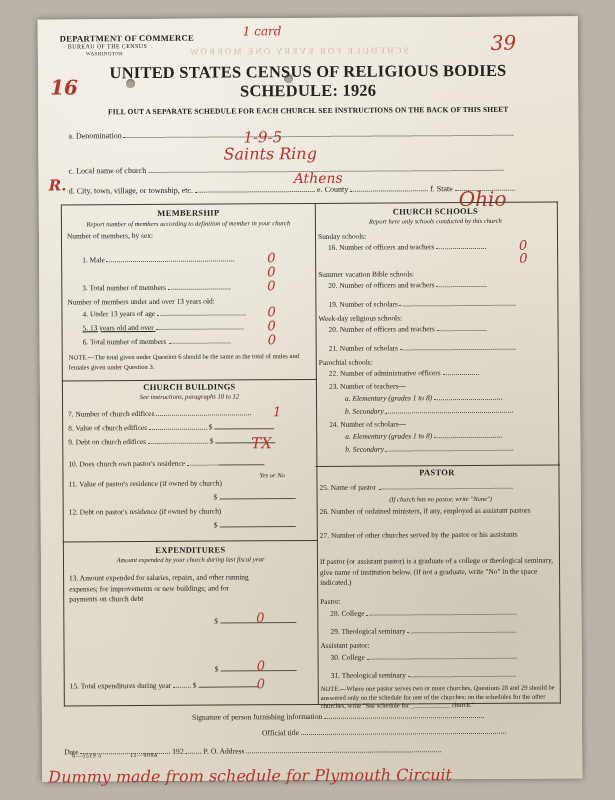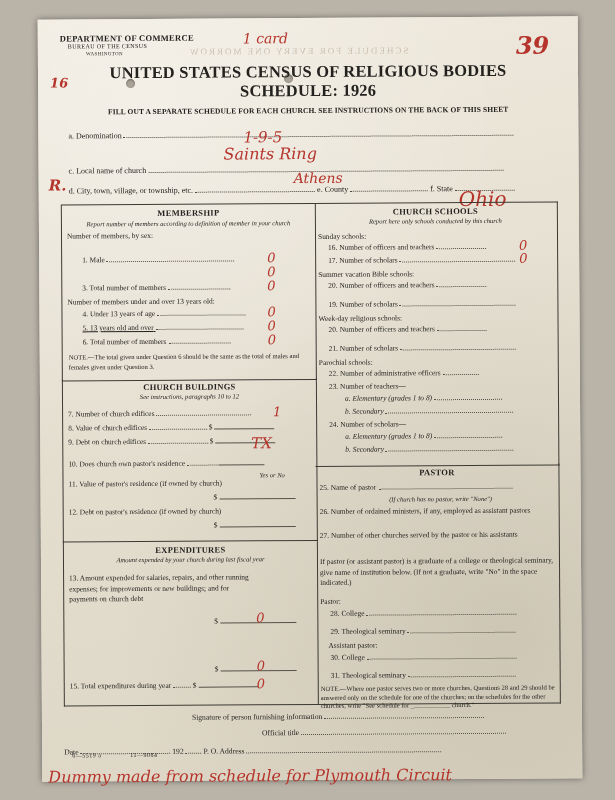--- a/index.html
+++ b/index.html
@@ -36,23 +36,23 @@
   .wash{position:absolute;left:48px;top:32px;font-size:5px;letter-spacing:.4px;}
 
   .title1{position:absolute;left:0;right:0;top:44px;text-align:center;font-size:16.5px;font-weight:bold;letter-spacing:.2px;}
   .title2{position:absolute;left:0;right:0;top:63px;text-align:center;font-size:16.5px;font-weight:bold;letter-spacing:.2px;}
   .subtitle{position:absolute;left:0;right:0;top:88px;text-align:center;font-size:7.5px;font-weight:bold;letter-spacing:.1px;}
 
   .faint{position:absolute;top:28px;left:150px;font-size:9px;color:#c6b9a8;letter-spacing:2px;transform:scaleX(-1);opacity:.85;}
 
   
   .hw{color:#b5342b;font-family:"DejaVu Serif", serif;font-style:italic;}
-  .hw-1card{position:absolute;left:205px;top:12px;font-size:14px;}
-  .hw-39{position:absolute;left:478px;top:14px;font-size:24px;font-weight:bold;}
-  .hw-16{position:absolute;left:12px;top:56px;font-size:13px;font-weight:bold;}
+  .hw-1card{position:absolute;left:205px;top:6px;font-size:12px;}
+  .hw-39{position:absolute;left:453px;top:14px;font-size:20px;font-weight:normal;}
+  .hw-16{position:absolute;left:12px;top:56px;font-size:20px;font-weight:bold;}
 
   
   .ln{position:absolute;font-size:8px;}
 
   .hwA{position:absolute;left:205px;top:110px;font-size:15px;}
   .hwDen{position:absolute;left:185px;top:126px;font-size:16px;}
   .hwR{position:absolute;left:10px;top:157px;font-size:15px;font-weight:bold;}
   .hwCity{position:absolute;left:255px;top:152px;font-size:14px;}
   .hwState{position:absolute;left:420px;top:150px;font-size:20px;margin-top:20px;}
 
@@ -257,25 +257,20 @@
         <div class="xs ctr it">Report here only schools conducted by this church</div>
 
         <div class="sm" style="position:absolute;left:4px;top:28px;text-align:right;">Sunday schools:</div>
         <div class="sm" style="position:absolute;left:14px;top:39px;width:228px;">
           <span>16.</span>
           <span>Number of officers and teachers</span>
           <span style="display:inline-block;width:50px;border-bottom:1px dotted #56514a;"></span>
         </div>
         <div class="zero" style="position:absolute;left:205px;top:35px;">0</div>
 
-        <div class="sm" style="position:absolute;left:14px;top:52px;width:228px;">
-          <span>17.</span>
-          <span>Number of scholars</span>
-          <span style="display:inline-block;width:116px;border-bottom:1px dotted #56514a;"></span>
-        </div>
         <div class="zero" style="position:absolute;left:205px;top:48px;">0</div>
 
         <div class="sm" style="position:absolute;left:4px;top:66px;">Summer vacation Bible schools:</div>
         <div class="sm" style="position:absolute;left:14px;top:77px;width:228px;">
           <span>20.</span>
           <span>Number of officers and teachers</span>
           <span style="display:inline-block;width:50px;border-bottom:1px dotted #56514a;"></span>
         </div>
         <div class="sm" style="position:absolute;left:14px;top:96px;width:228px;">
           <span>19.</span>
@@ -353,21 +348,21 @@
           <span>28.</span>
           <span>College</span>
           <span style="display:inline-block;width:150px;border-bottom:1px dotted #56514a;"></span>
         </div>
         <div class="sm" style="position:absolute;left:14px;top:162px;width:226px;">
           <span>29.</span>
           <span>Theological seminary</span>
           <span style="display:inline-block;width:108px;border-bottom:1px dotted #56514a;"></span>
         </div>
 
-        <div class="sm" style="position:absolute;left:12px;top:176px;">Assistant pastor:</div>
+        <div class="sm" style="position:absolute;left:4px;top:176px;">Assistant pastor:</div>
         <div class="sm" style="position:absolute;left:14px;top:188px;width:226px;">
           <span>30.</span>
           <span>College</span>
           <span style="display:inline-block;width:150px;border-bottom:1px dotted #56514a;"></span>
         </div>
         <div class="sm" style="position:absolute;left:14px;top:206px;width:226px;">
           <span>31.</span>
           <span>Theological seminary</span>
           <span style="display:inline-block;width:108px;border-bottom:1px dotted #56514a;"></span>
         </div>

